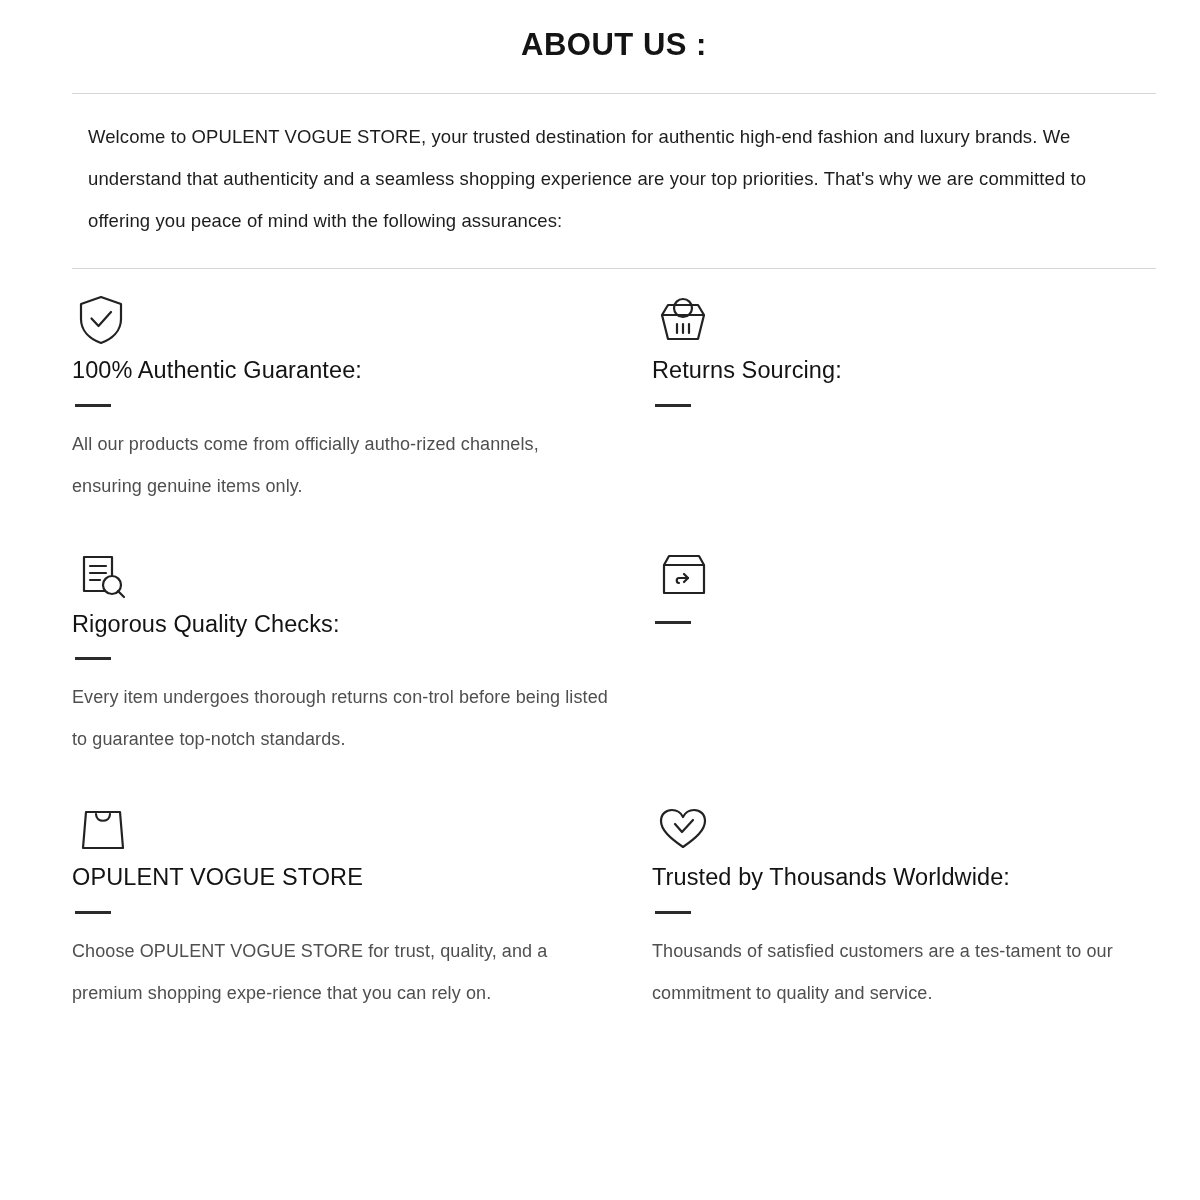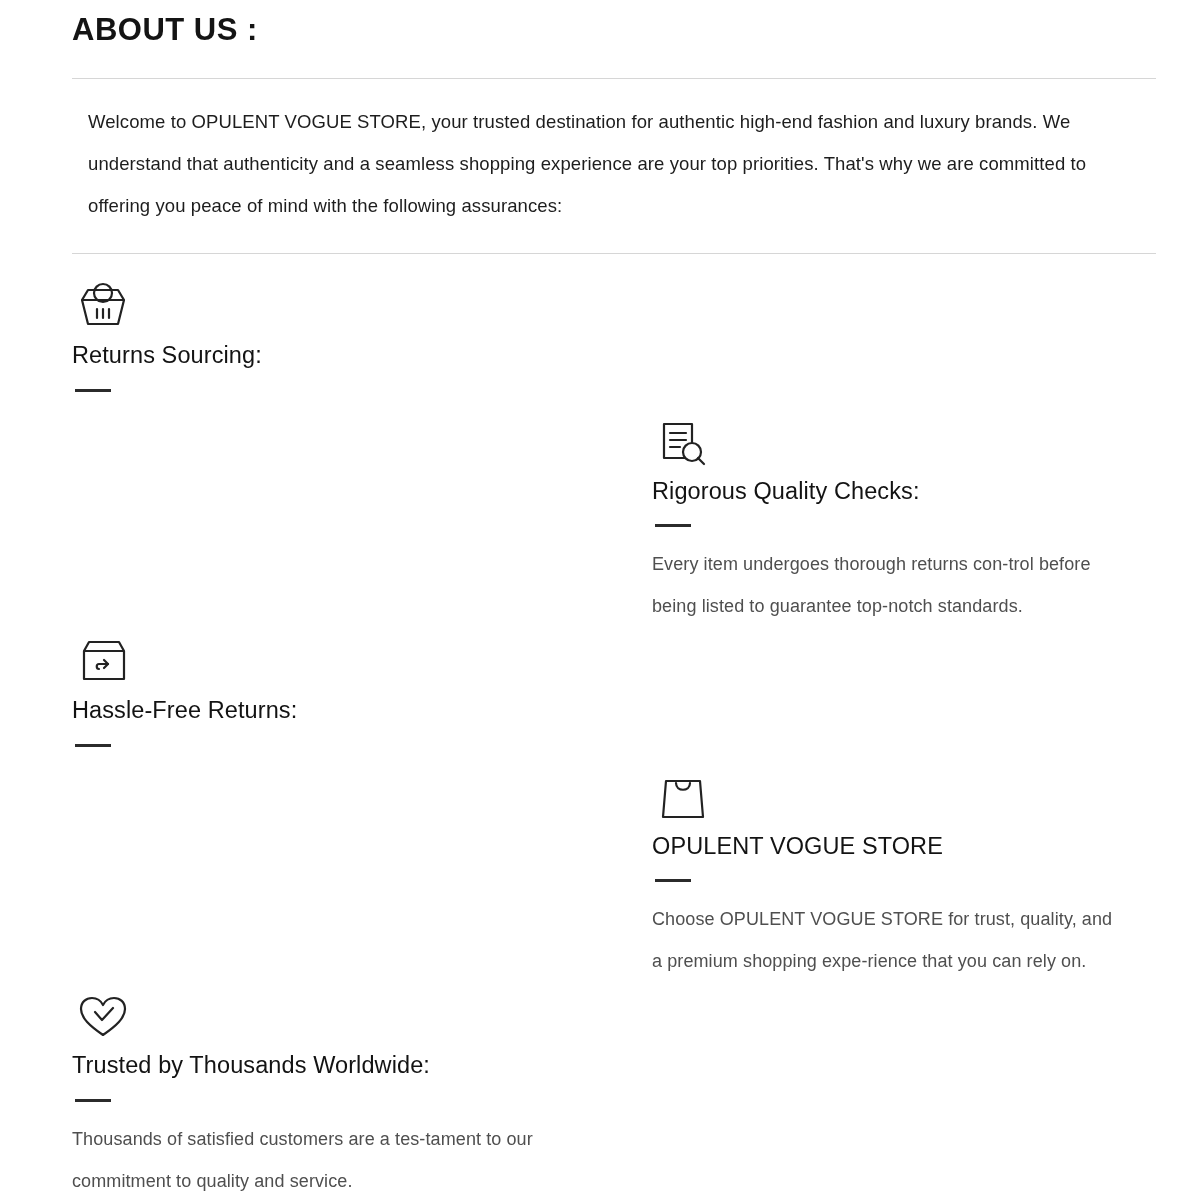--- a/index.html
+++ b/index.html
@@ -19,23 +19,24 @@
     height: 1200px;
     box-sizing: border-box;
     padding: 0 44px 0 72px;
     position: relative;
   }
   .page-title {
     font-size: 31px;
     font-weight: bold;
     letter-spacing: 0.5px;
     color: #141414;
-    padding-top: 11px;
+    padding-top: 26px;
     margin: 0;
     line-height: 1.2;
+    text-align: center;
   }
   .rule {
     border: 0;
     border-top: 1px solid #d6d6d6;
     margin: 30px 0 0 0;
     width: 1084px;
   }
   .intro {
     font-size: 18.5px;
     line-height: 42px;
@@ -100,20 +101,31 @@
   <h1 class="page-title">ABOUT US :</h1>
 
   <hr class="rule">
 
   <p class="intro">Welcome to OPULENT VOGUE STORE, your trusted destination for authentic high-end fashion and luxury brands. We understand that authenticity and a seamless shopping experience are your top priorities. That's why we are committed to offering you peace of mind with the following assurances:</p>
 
   <hr class="rule2">
 
   <div class="grid">
 
+    <div class="cell">
+      <div class="icon-wrap">
+        <svg width="58" height="58" viewBox="0 0 58 58">
+          <path d="M29 6 L49 13 L49 28 C49 40 40 48 29 52 C18 48 9 40 9 28 L9 13 Z" fill="none" stroke="#222" stroke-width="2.2" stroke-linejoin="round"></path>
+          <path d="M19.5 27.5 L26.5 35 L39 21" fill="none" stroke="#222" stroke-width="2.2" stroke-linecap="round" stroke-linejoin="round"></path>
+        </svg>
+      </div>
+      <h2 class="feat-title">100% Authentic Guarantee:</h2>
+      <div class="dash"></div>
+      <p class="feat-body">All our products come from officially autho-rized channels, ensuring genuine items only.</p>
+    </div>
 
     <div class="cell right">
       <div class="icon-wrap">
         <svg width="62" height="58" viewBox="0 0 62 58">
           <path d="M10 24 L52 24 L46 48 L16 48 Z" fill="none" stroke="#222" stroke-width="2.2" stroke-linejoin="round"></path>
           <path d="M10 24 L16 14 L46 14 L52 24" fill="none" stroke="#222" stroke-width="2.2" stroke-linejoin="round"></path>
           <circle cx="31" cy="17" r="9" fill="none" stroke="#222" stroke-width="2.2"></circle>
           <line x1="25" y1="33" x2="25" y2="42" stroke="#222" stroke-width="2.2" stroke-linecap="round"></line>
           <line x1="31" y1="33" x2="31" y2="42" stroke="#222" stroke-width="2.2" stroke-linecap="round"></line>
           <line x1="37" y1="33" x2="37" y2="42" stroke="#222" stroke-width="2.2" stroke-linecap="round"></line>
@@ -144,21 +156,20 @@
 
     <div class="cell right">
       <div class="icon-wrap">
         <svg width="62" height="58" viewBox="0 0 62 58">
           <path d="M12 20 L52 20 L52 48 L12 48 Z" fill="none" stroke="#222" stroke-width="2.2" stroke-linejoin="round"></path>
           <path d="M12 20 L17 11 L47 11 L52 20" fill="none" stroke="#222" stroke-width="2.2" stroke-linejoin="round"></path>
           <path d="M36 33 L27 33 C24 33 24 38 27 38" fill="none" stroke="#222" stroke-width="2.2" stroke-linecap="round" stroke-linejoin="round"></path>
           <path d="M32 29 L36 33 L32 37" fill="none" stroke="#222" stroke-width="2.2" stroke-linecap="round" stroke-linejoin="round"></path>
         </svg>
       </div>
-      <h2 class="feat-title">Hassle-Free Returns:</h2>
       <div class="dash"></div>
     </div>
 
     <div class="row-gap"></div>
     <div class="row-gap"></div>
 
     <div class="cell right">
       <div class="icon-wrap">
         <svg width="62" height="58" viewBox="0 0 62 58">
           <path d="M14 14 L48 14 L51 50 L11 50 Z" fill="none" stroke="#222" stroke-width="2.2" stroke-linejoin="round"></path>

